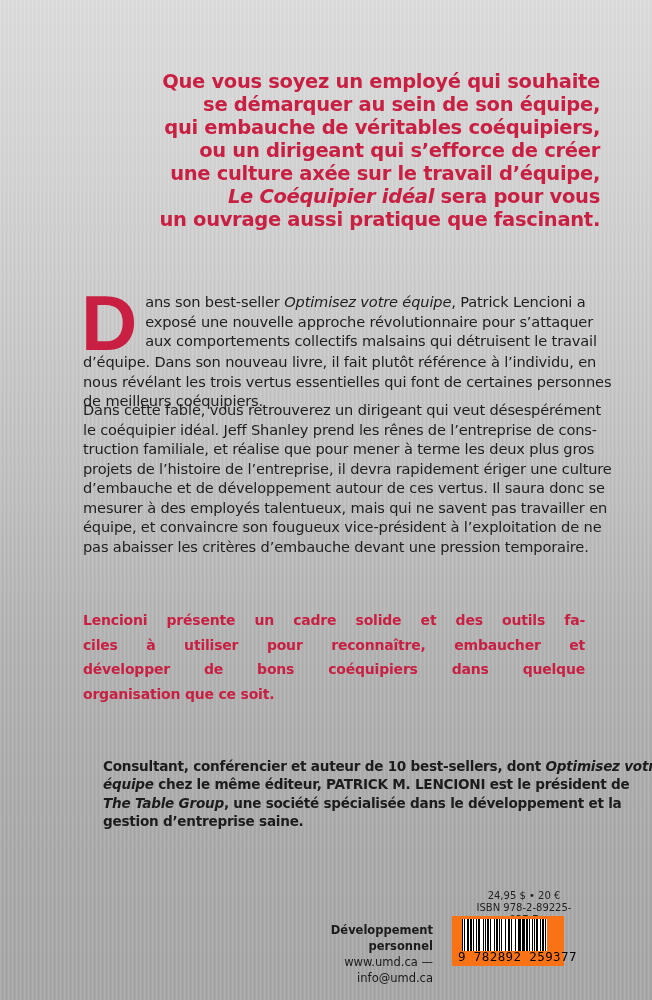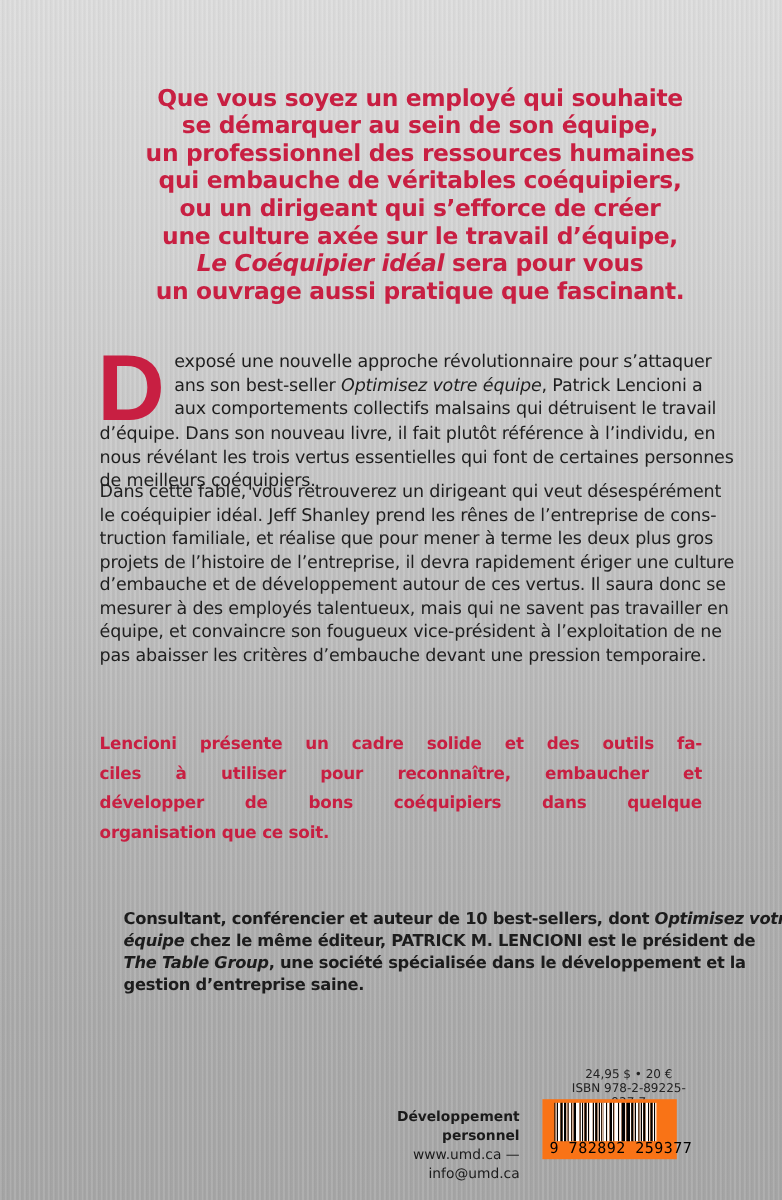--- a/index.html
+++ b/index.html
@@ -9,21 +9,21 @@
     background:
       repeating-linear-gradient(90deg, rgba(255,255,255,0.10) 0px, rgba(255,255,255,0.10) 1px, rgba(0,0,0,0.03) 2px, rgba(0,0,0,0) 4px),
       linear-gradient(180deg, #dcdcdc 0%, #d2d2d2 20%, #c2c2c2 45%, #b2b2b2 65%, #a9a9a9 85%, #a6a6a6 100%);
   }
   .cover { position: absolute; inset: 0; }
   .tagline {
     position: absolute; left: 100px; width: 500px; top: 70px;
     text-align: center; color: #c81f42; font-weight: bold;
     font-size: 19.5px; line-height: 23px; letter-spacing: -0.3px;
   }
-  .tagline .line { display: block; white-space: nowrap; }
+  .tagline .line { display: block; white-space: nowrap; text-align: right; }
   .body-text {
     position: absolute; left: 83px; width: 502px;
     color: #1e1e1e; font-size: 14.6px; line-height: 19.5px;
     text-align: justify; letter-spacing: -0.15px;
   }
   .p1 { top: 292px; }
   .p2 { top: 400px; }
   .dropcap {
     float: left; color: #c81f42; font-weight: bold;
     font-size: 78px; line-height: 58px; height: 58px;
@@ -71,32 +71,31 @@
   i, em { font-style: italic; }
 </style>
 </head>
 <body>
 
 <div class="cover">
 
   <div class="tagline">
     <span class="line">Que vous soyez un employé qui souhaite</span>
     <span class="line">se démarquer au sein de son équipe,</span>
-    <span class="line">un professionnel des ressources humaines</span>
     <span class="line">qui embauche de véritables coéquipiers,</span>
     <span class="line">ou un dirigeant qui s’efforce de créer</span>
     <span class="line">une culture axée sur le travail d’équipe,</span>
     <span class="line"><i>Le Coéquipier idéal</i><span> sera pour vous</span></span>
     <span class="line">un ouvrage aussi pratique que fascinant.</span>
   </div>
 
   <div class="body-text p1">
     <span class="dropcap">D</span>
+    <span class="line"><span>ans son best-seller </span><i>Optimisez votre équipe</i><span>, Patrick Lencioni a</span></span>
     <span class="line">exposé une nouvelle approche révolutionnaire pour s’attaquer</span>
-    <span class="line"><span>ans son best-seller </span><i>Optimisez votre équipe</i><span>, Patrick Lencioni a</span></span>
     <span class="line">aux comportements collectifs malsains qui détruisent le travail</span>
     <span class="line" style="clear:left">d’équipe. Dans son nouveau livre, il fait plutôt référence à l’individu, en</span>
     <span class="line">nous révélant les trois vertus essentielles qui font de certaines personnes</span>
     <span class="line last">de meilleurs coéquipiers.</span>
   </div>
 
   <div class="body-text p2">
     <span class="line">Dans cette fable, vous retrouverez un dirigeant qui veut désespérément</span>
     <span class="line">le coéquipier idéal. Jeff Shanley prend les rênes de l’entreprise de cons-</span>
     <span class="line">truction familiale, et réalise que pour mener à terme les deux plus gros</span>

